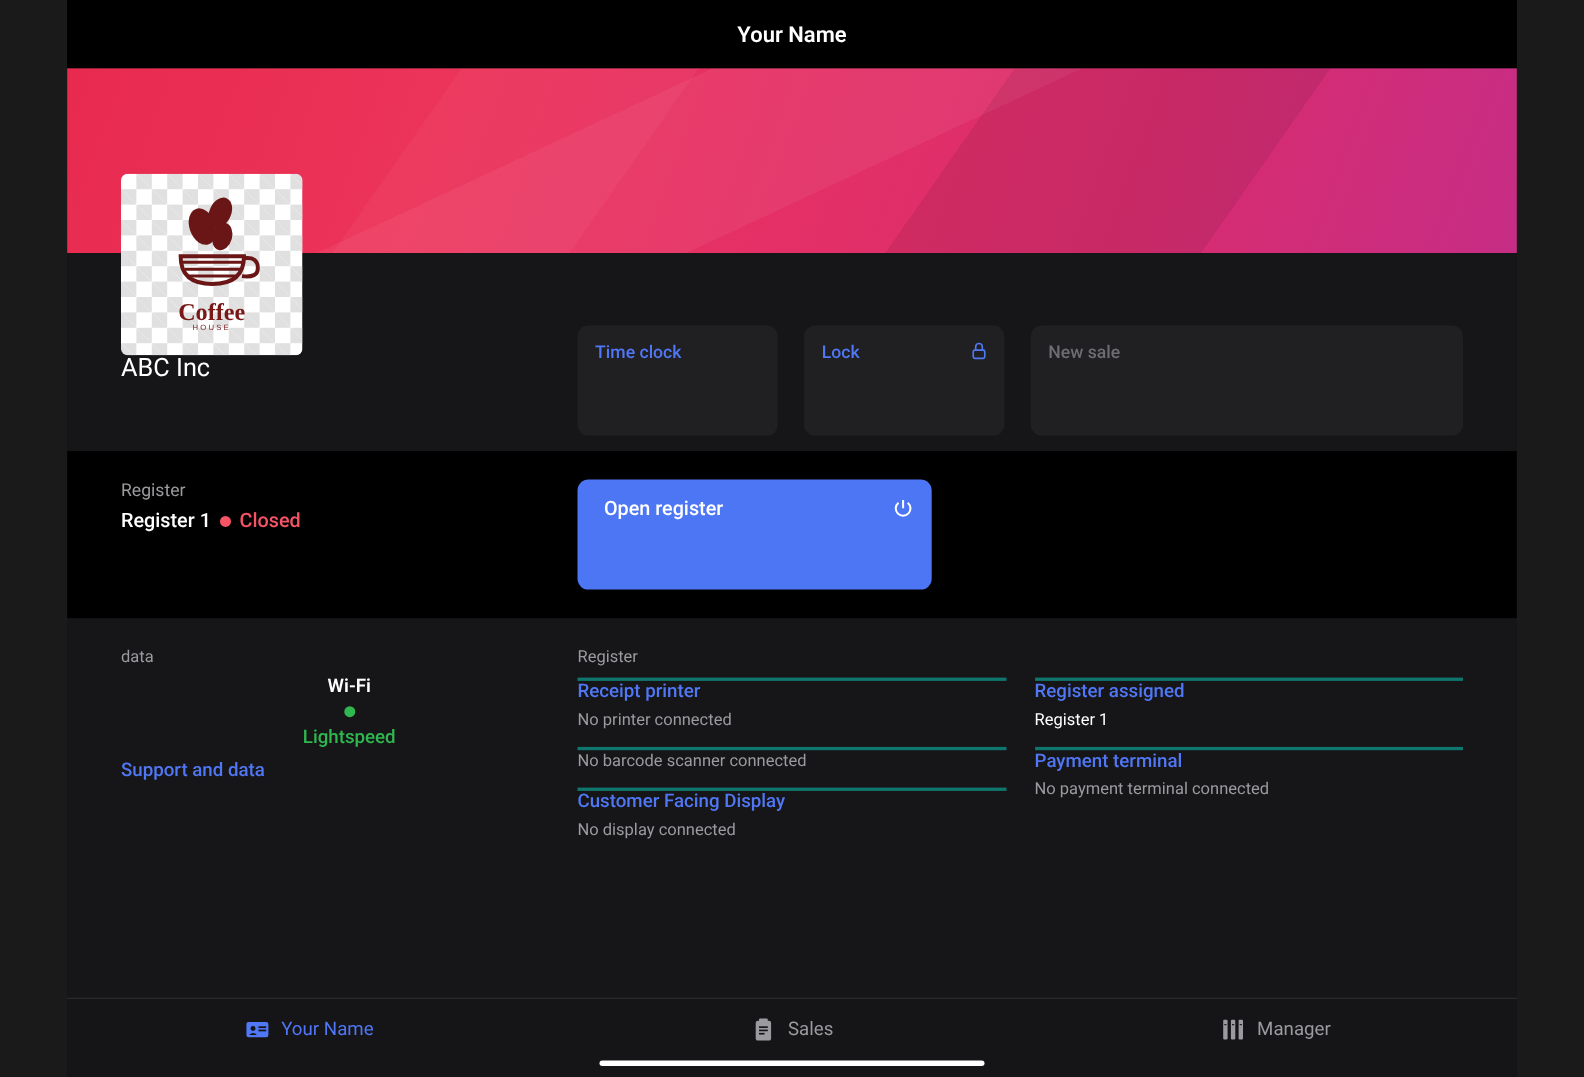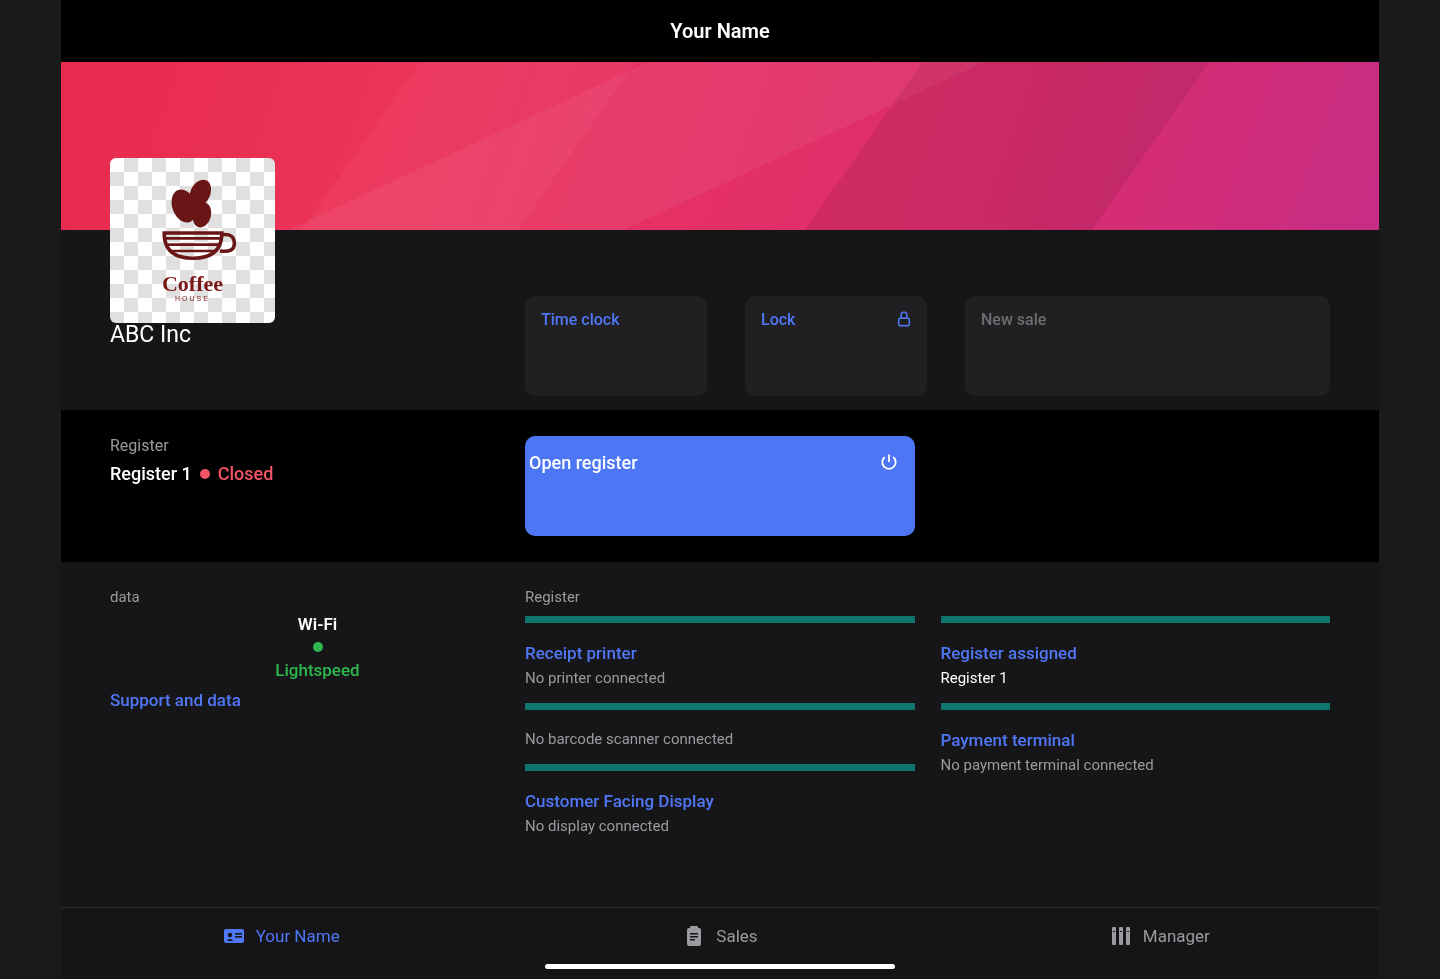--- a/index.html
+++ b/index.html
@@ -117,21 +117,21 @@
       margin-bottom: 6px;
     }
     .company-name {
       font-size: 23px;
       font-weight: 400;
       color: #fff;
     }
 
     .action-tiles {
       display: flex;
-      gap: 38px;
+      gap: 24px;
       flex: 1;
     }
     .tile {
       background: #202023;
       border-radius: 10px;
       padding: 14px 16px;
       height: 100px;
       position: relative;
       cursor: pointer;
       flex-shrink: 0;
@@ -198,25 +198,25 @@
       background: #f55465;
       display: inline-block;
     }
     .status-text {
       color: #f55465;
       font-size: 18px;
       font-weight: 500;
     }
 
     .open-register-tile {
-      width: 390px;
+      width: 322px;
       height: 100px;
       background: #4d76f5;
       border-radius: 10px;
-      padding: 16px 4px;
+      padding: 16px 24px;
       position: relative;
       cursor: pointer;
     }
     .open-register-label {
       color: #fff;
       font-size: 18px;
       font-weight: 500;
     }
     .open-register-icon {
       position: absolute;
@@ -279,22 +279,22 @@
     }
     .devices-col {
       flex: 1;
     }
     .devices-header {
       color: #9b9b9f;
       font-size: 15px;
       margin-bottom: 10px;
     }
     .device-item {
-      border-top: 7px solid #0f766e;
-      padding: 20px 0 16px 0;
+      border-top: 3px solid #0f766e;
+      padding: 0 0 16px 0;
     }
     .device-item:first-of-type {
       border-top: 1px solid #3a3a3e;
     }
     .device-title {
       color: #5077f5;
       font-size: 17px;
       font-weight: 500;
       margin-bottom: 6px;
       cursor: pointer;

